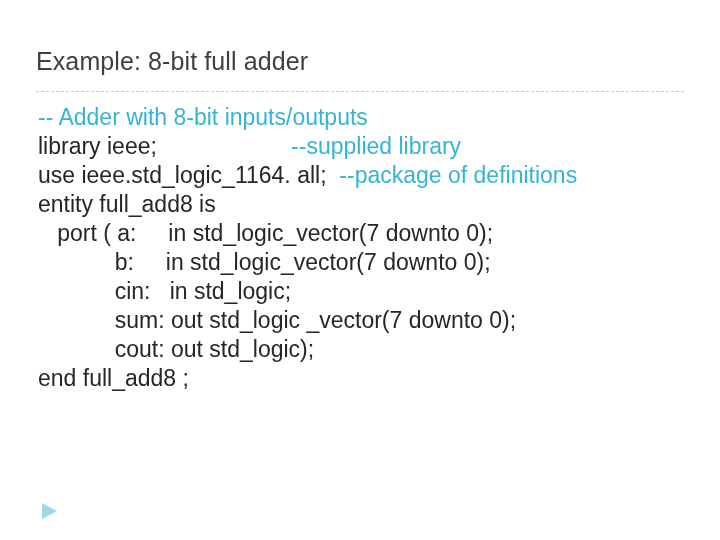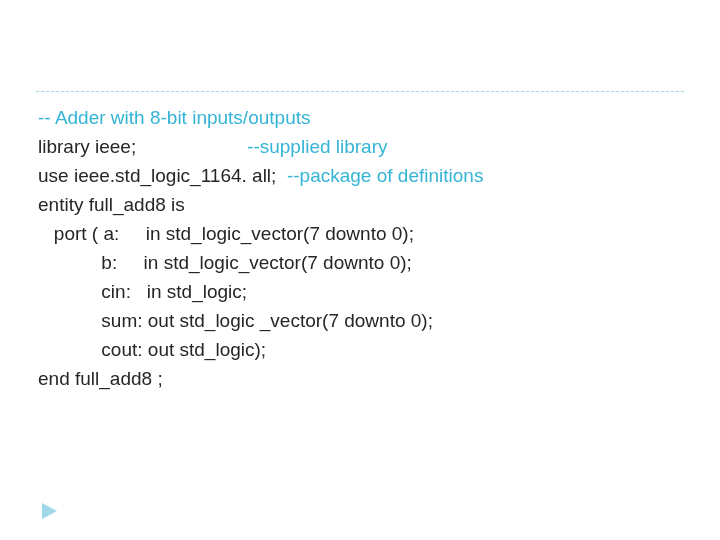--- a/index.html
+++ b/index.html
@@ -35,21 +35,21 @@
     top: 91px;
     width: 648px;
     height: 0;
     border-top: 1px dashed #9fd8ea;
   }
   .code-body {
     position: absolute;
     left: 38px;
     top: 103px;
     width: 650px;
-    font-size: 19px;
+    font-size: 23px;
     line-height: 29px;
     color: #262626;
     white-space: pre;
   }
   .code-line {
     height: 29px;
     white-space: pre;
   }
   .cmt {
     color: #35b4d6;
@@ -61,20 +61,21 @@
     width: 22px;
     height: 22px;
   }
   .nav-arrow svg { display: block; }
 </style>
 </head>
 <body>
 
 <div class="slide">
 
+  <div class="slide-title">Example: 8-bit full adder</div>
 
   <div class="title-rule"></div>
 
   <div class="code-body"><div class="code-line"><span class="cmt">-- Adder with 8-bit inputs/outputs</span></div><div class="code-line"><span class="">library ieee;                     </span><span class="cmt">--supplied library</span></div><div class="code-line"><span class="">use ieee.std_logic_1164. all;  </span><span class="cmt">--package of definitions</span></div><div class="code-line"><span class="">entity full_add8 is</span></div><div class="code-line"><span class="">   port ( a:     in std_logic_vector(7 downto 0);</span></div><div class="code-line"><span class="">            b:     in std_logic_vector(7 downto 0);</span></div><div class="code-line"><span class="">            cin:   in std_logic;</span></div><div class="code-line"><span class="">            sum: out std_logic _vector(7 downto 0);</span></div><div class="code-line"><span class="">            cout: out std_logic);</span></div><div class="code-line"><span class="">end full_add8 ;</span></div></div>
 
   <div class="nav-arrow">
     <svg width="22" height="22" viewBox="0 0 22 22" xmlns="http://www.w3.org/2000/svg">
       <polygon points="4,3 19,11 4,19" fill="#9fd8ea"></polygon>
     </svg>
   </div>

